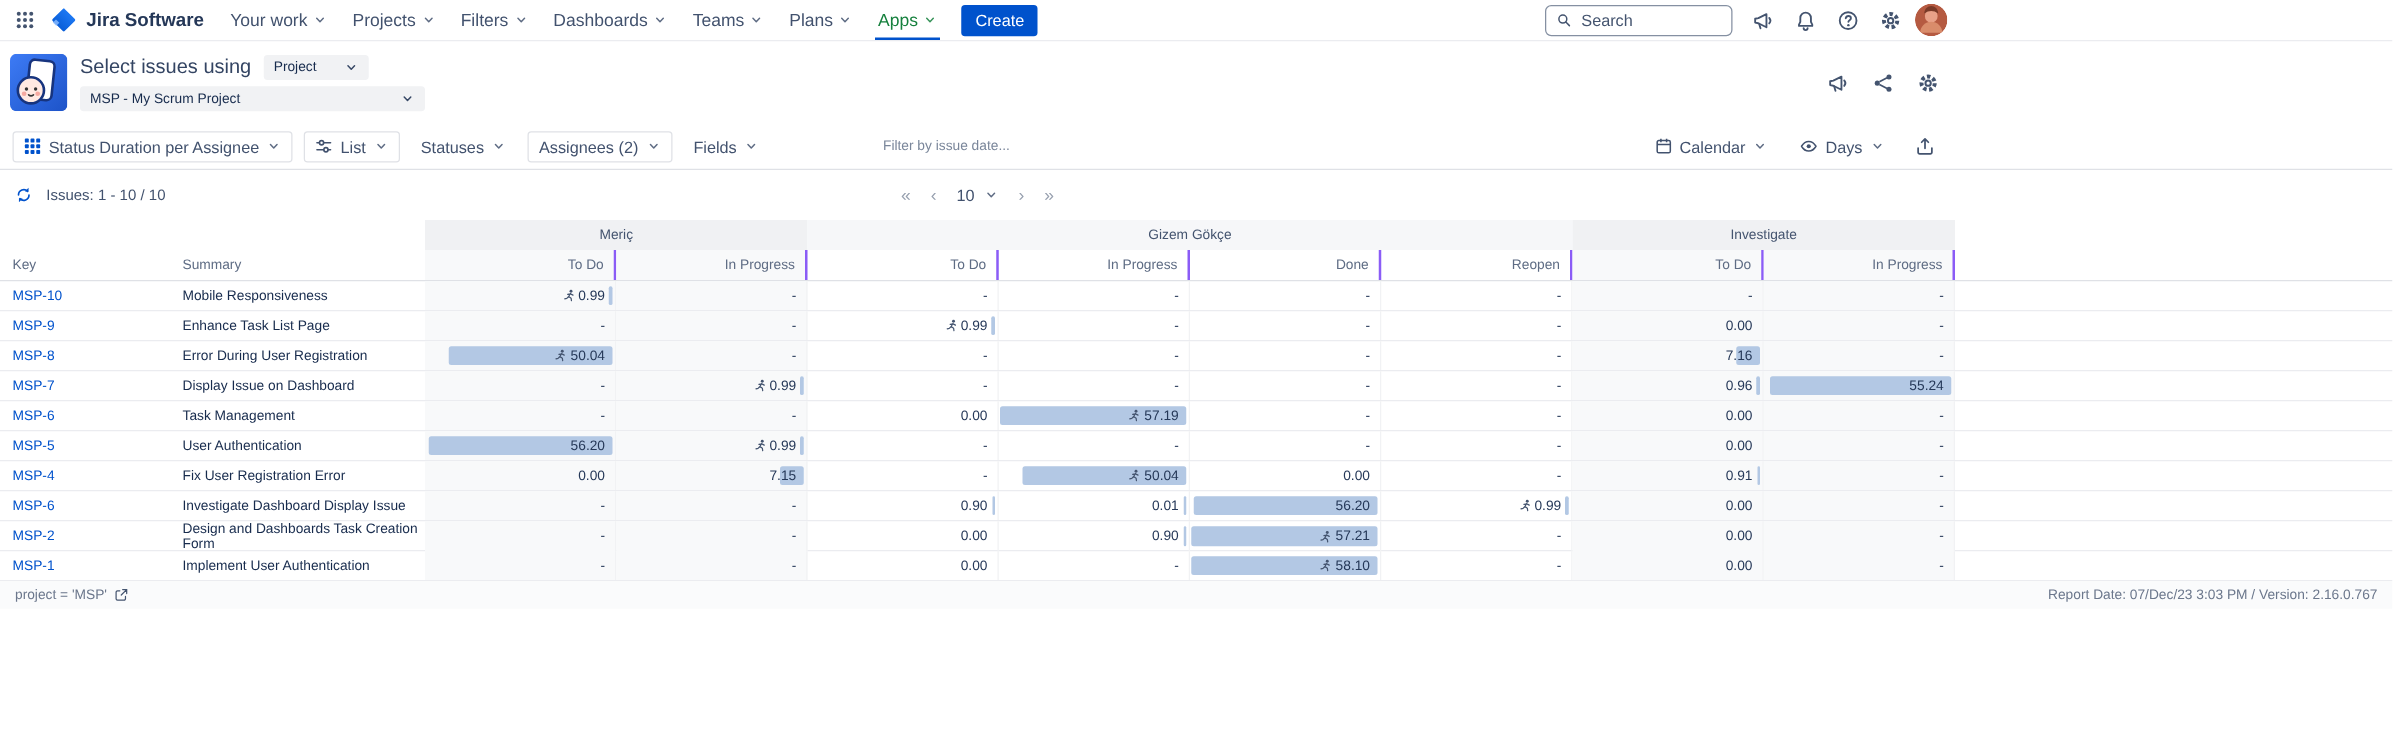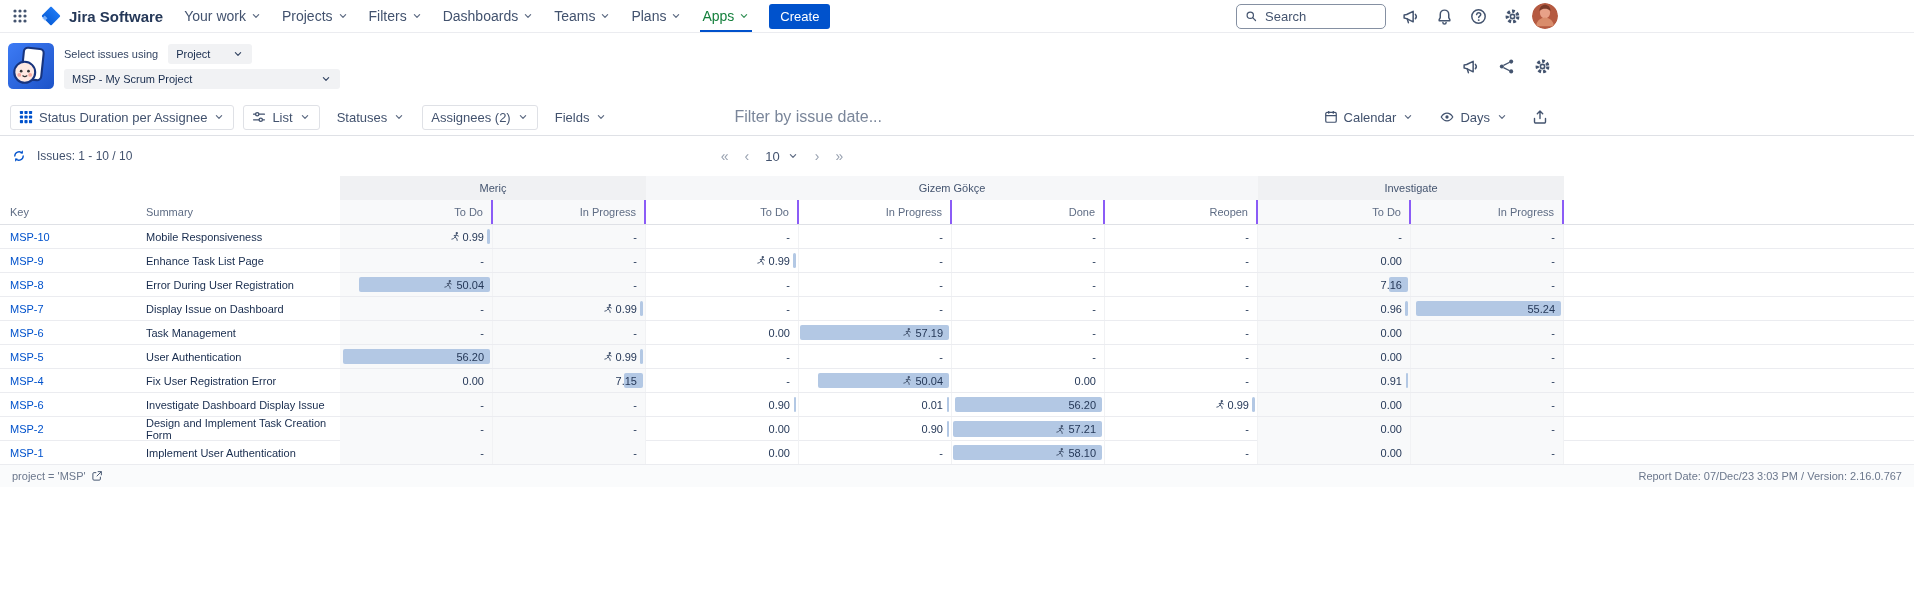--- a/index.html
+++ b/index.html
@@ -25,31 +25,31 @@
   .avatar{width:26px;height:26px;border-radius:50%;overflow:hidden;cursor:pointer;flex:0 0 auto}
   .ic14{width:14px;height:14px}.ic16{width:16px;height:16px}.ic18{width:17px;height:17px}.ic22{width:22px;height:22px}.ic24{width:26px;height:26px}
   .blue{color:#0052CC}
 
   
   .app-header{height:66px}
   .app-header .inner{padding:0 8px;gap:10px}
   .app-tile{width:46px;height:46px;flex:0 0 auto}
   .app-controls{display:flex;flex-direction:column;gap:5px}
   .row1{display:flex;align-items:center;gap:10px}
-  .hdr-label{font-size:11px;color:#344563}
+  .hdr-label{font-size:16px;color:#344563}
   .select-btn{display:flex;align-items:center;gap:22px;background:#F1F2F4;border-radius:3px;padding:4px 8px;font-size:11px;color:#172B4D;cursor:pointer;white-space:nowrap}
   .select-wide{width:276px;justify-content:space-between}
   .app-header-right{margin-left:auto;display:flex;align-items:center;gap:8px;color:#44546F}
 
   
   .toolbar{height:37px;border-bottom:1px solid #DFE1E6}
   .toolbar .inner{padding:0 10px;gap:9px}
   .tb-btn{display:flex;align-items:center;gap:6px;font-size:13px;color:#42526E;cursor:pointer;padding:4px 8px;border-radius:3px;white-space:nowrap}
   .tb-btn.bordered{border:1px solid #DFE1E6;background:#fff}
-  .filter-input{border:none;outline:none;font-size:16px;color:#172B4D;margin-left:108px;width:250px;font-family:"Liberation Sans",sans-serif}
+  .filter-input{border:none;outline:none;font-size:11px;color:#172B4D;margin-left:80px;width:250px;font-family:"Liberation Sans",sans-serif}
   .filter-input::placeholder{color:#7A869A}
   .toolbar-right{margin-left:auto;display:flex;align-items:center;gap:10px}
 
   
   .pag-row{position:relative;height:40px;display:flex;align-items:center;padding:0 10px}
   .issues-label{display:flex;align-items:center;gap:9px;font-size:12px;color:#42526E}
   .pager{position:absolute;left:0;top:0;width:1564px;height:100%;display:flex;justify-content:center;align-items:center;gap:16px;font-size:14px;color:#7A869A;pointer-events:none}
   .pager>*{pointer-events:auto}
   .nav-arrow{cursor:pointer;color:#97A0AF}
   .page-size{display:flex;align-items:center;gap:7px;color:#42526E;cursor:pointer;font-size:13px}
@@ -736,21 +736,21 @@
       </div>
       <div class="dcell num tint">
         <span class="val">-</span>
       </div>
       <div class="dfiller"></div>
     </div>
     <div class="trow drow">
       <div class="dcell key">
         <a class="key-link" href="#">MSP-2</a>
       </div>
-      <div class="dcell summary">Design and Implement Task Creation Form</div>
+      <div class="dcell summary">Design and Dashboards Task Creation Form</div>
       <div class="dcell num tint">
         <span class="val">-</span>
       </div>
       <div class="dcell num tint">
         <span class="val">-</span>
       </div>
       <div class="dcell num">
         <span class="val">0.00</span>
       </div>
       <div class="dcell num">

